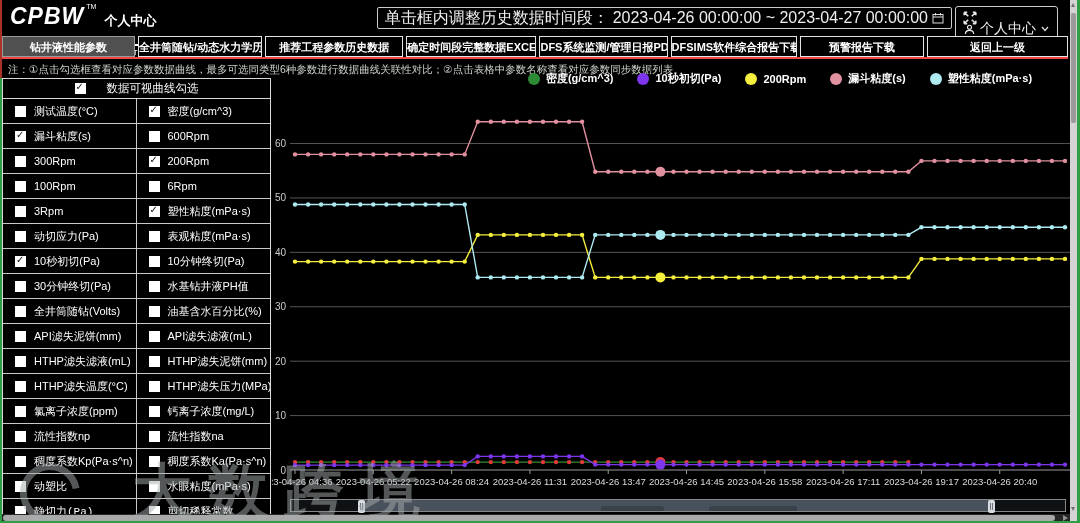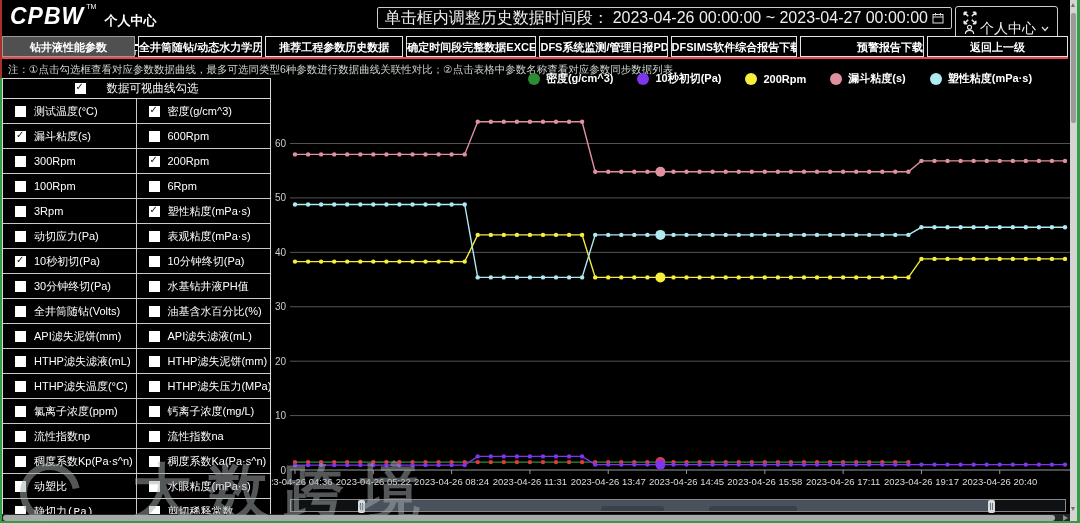--- a/index.html
+++ b/index.html
@@ -132,21 +132,21 @@
     </div>
   </div>
 
   <div class="tabbar" id="tabbar">
       <div class="tab active" style="width: 135px;">钻井液性能参数</div>
       <div class="tab" style="width: 126px;">全井筒随钻/动态水力学历史数据</div>
       <div class="tab" style="width: 140px;">推荐工程参数历史数据</div>
       <div class="tab" style="width: 132px;">确定时间段完整数据EXCEL格式下载</div>
       <div class="tab" style="width: 130px;">DFS系统监测/管理日报PDF格式下载</div>
       <div class="tab" style="width: 128px;">DFSIMS软件综合报告下载</div>
-      <div class="tab" style="width: 126px; text-align: right;">预警报告下载</div>
+      <div class="tab" style="width: 126px;">预警报告下载</div>
       <div class="tab" style="width: 143px;">返回上一级</div>
     </div>
 
   <div class="note">注：①点击勾选框查看对应参数数据曲线，最多可选同类型6种参数进行数据曲线关联性对比；②点击表格中参数名称查看对应参数同步数据列表。</div>
 
   <div class="sidebar">
     <div class="sb-header">
       <span class="cb checked" id="sb-header-cb"></span>
       <span>数据可视曲线勾选</span>
     </div>

